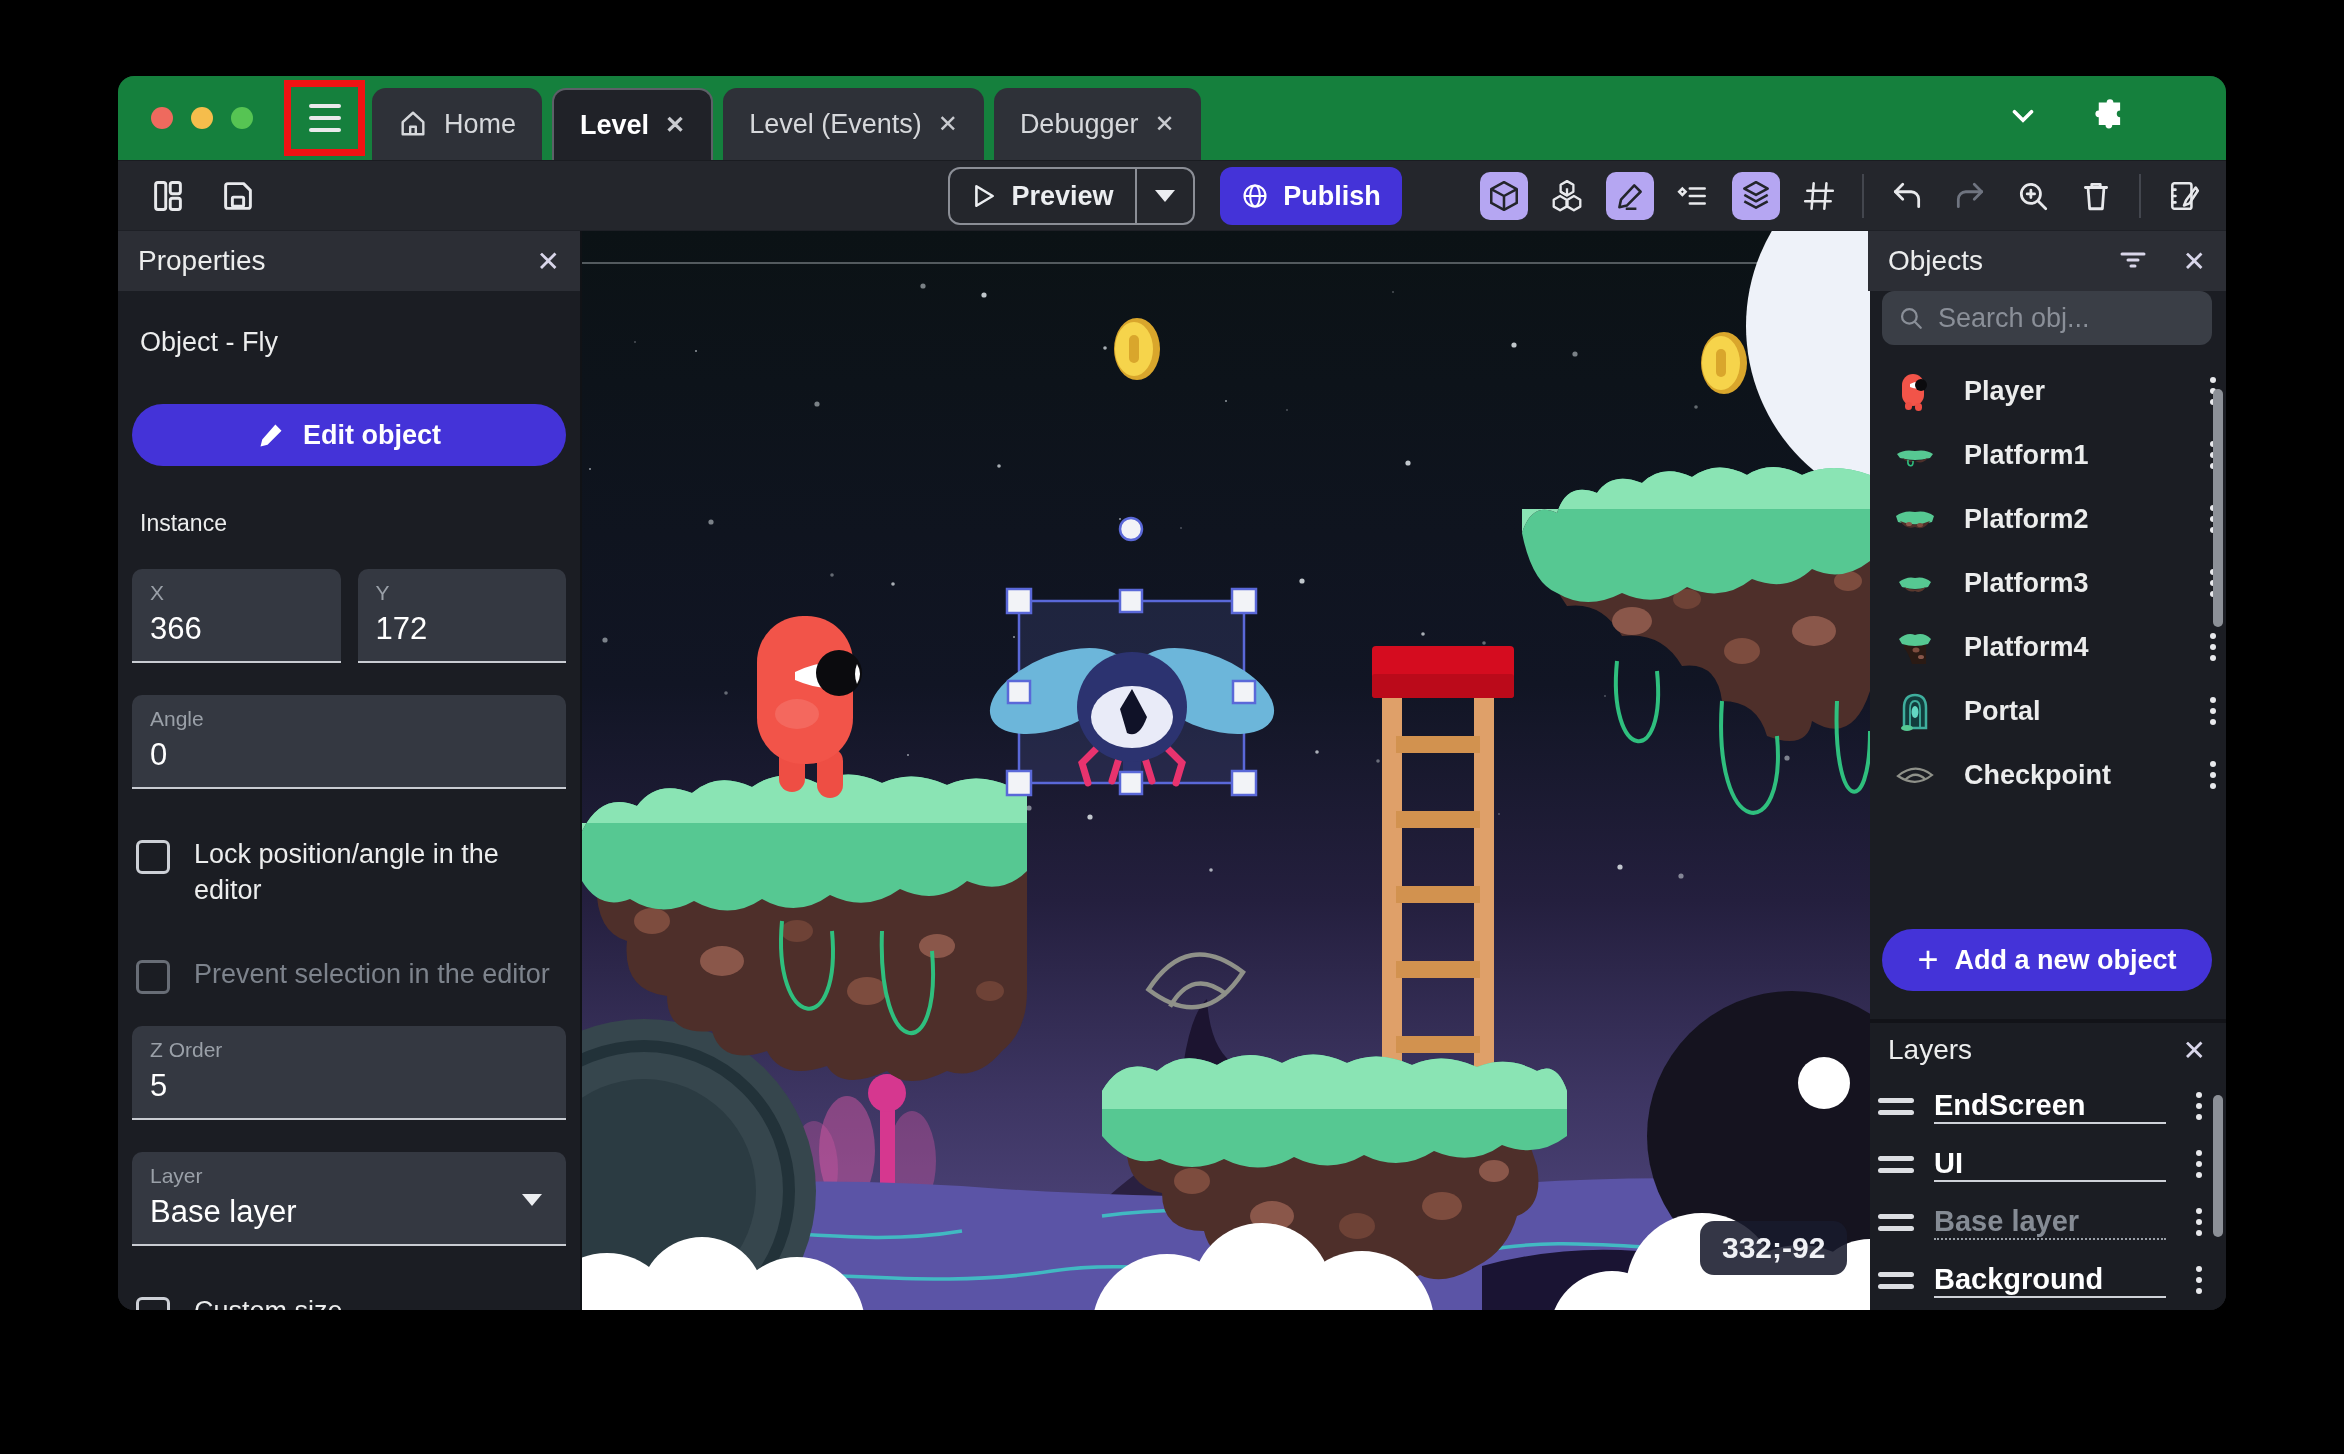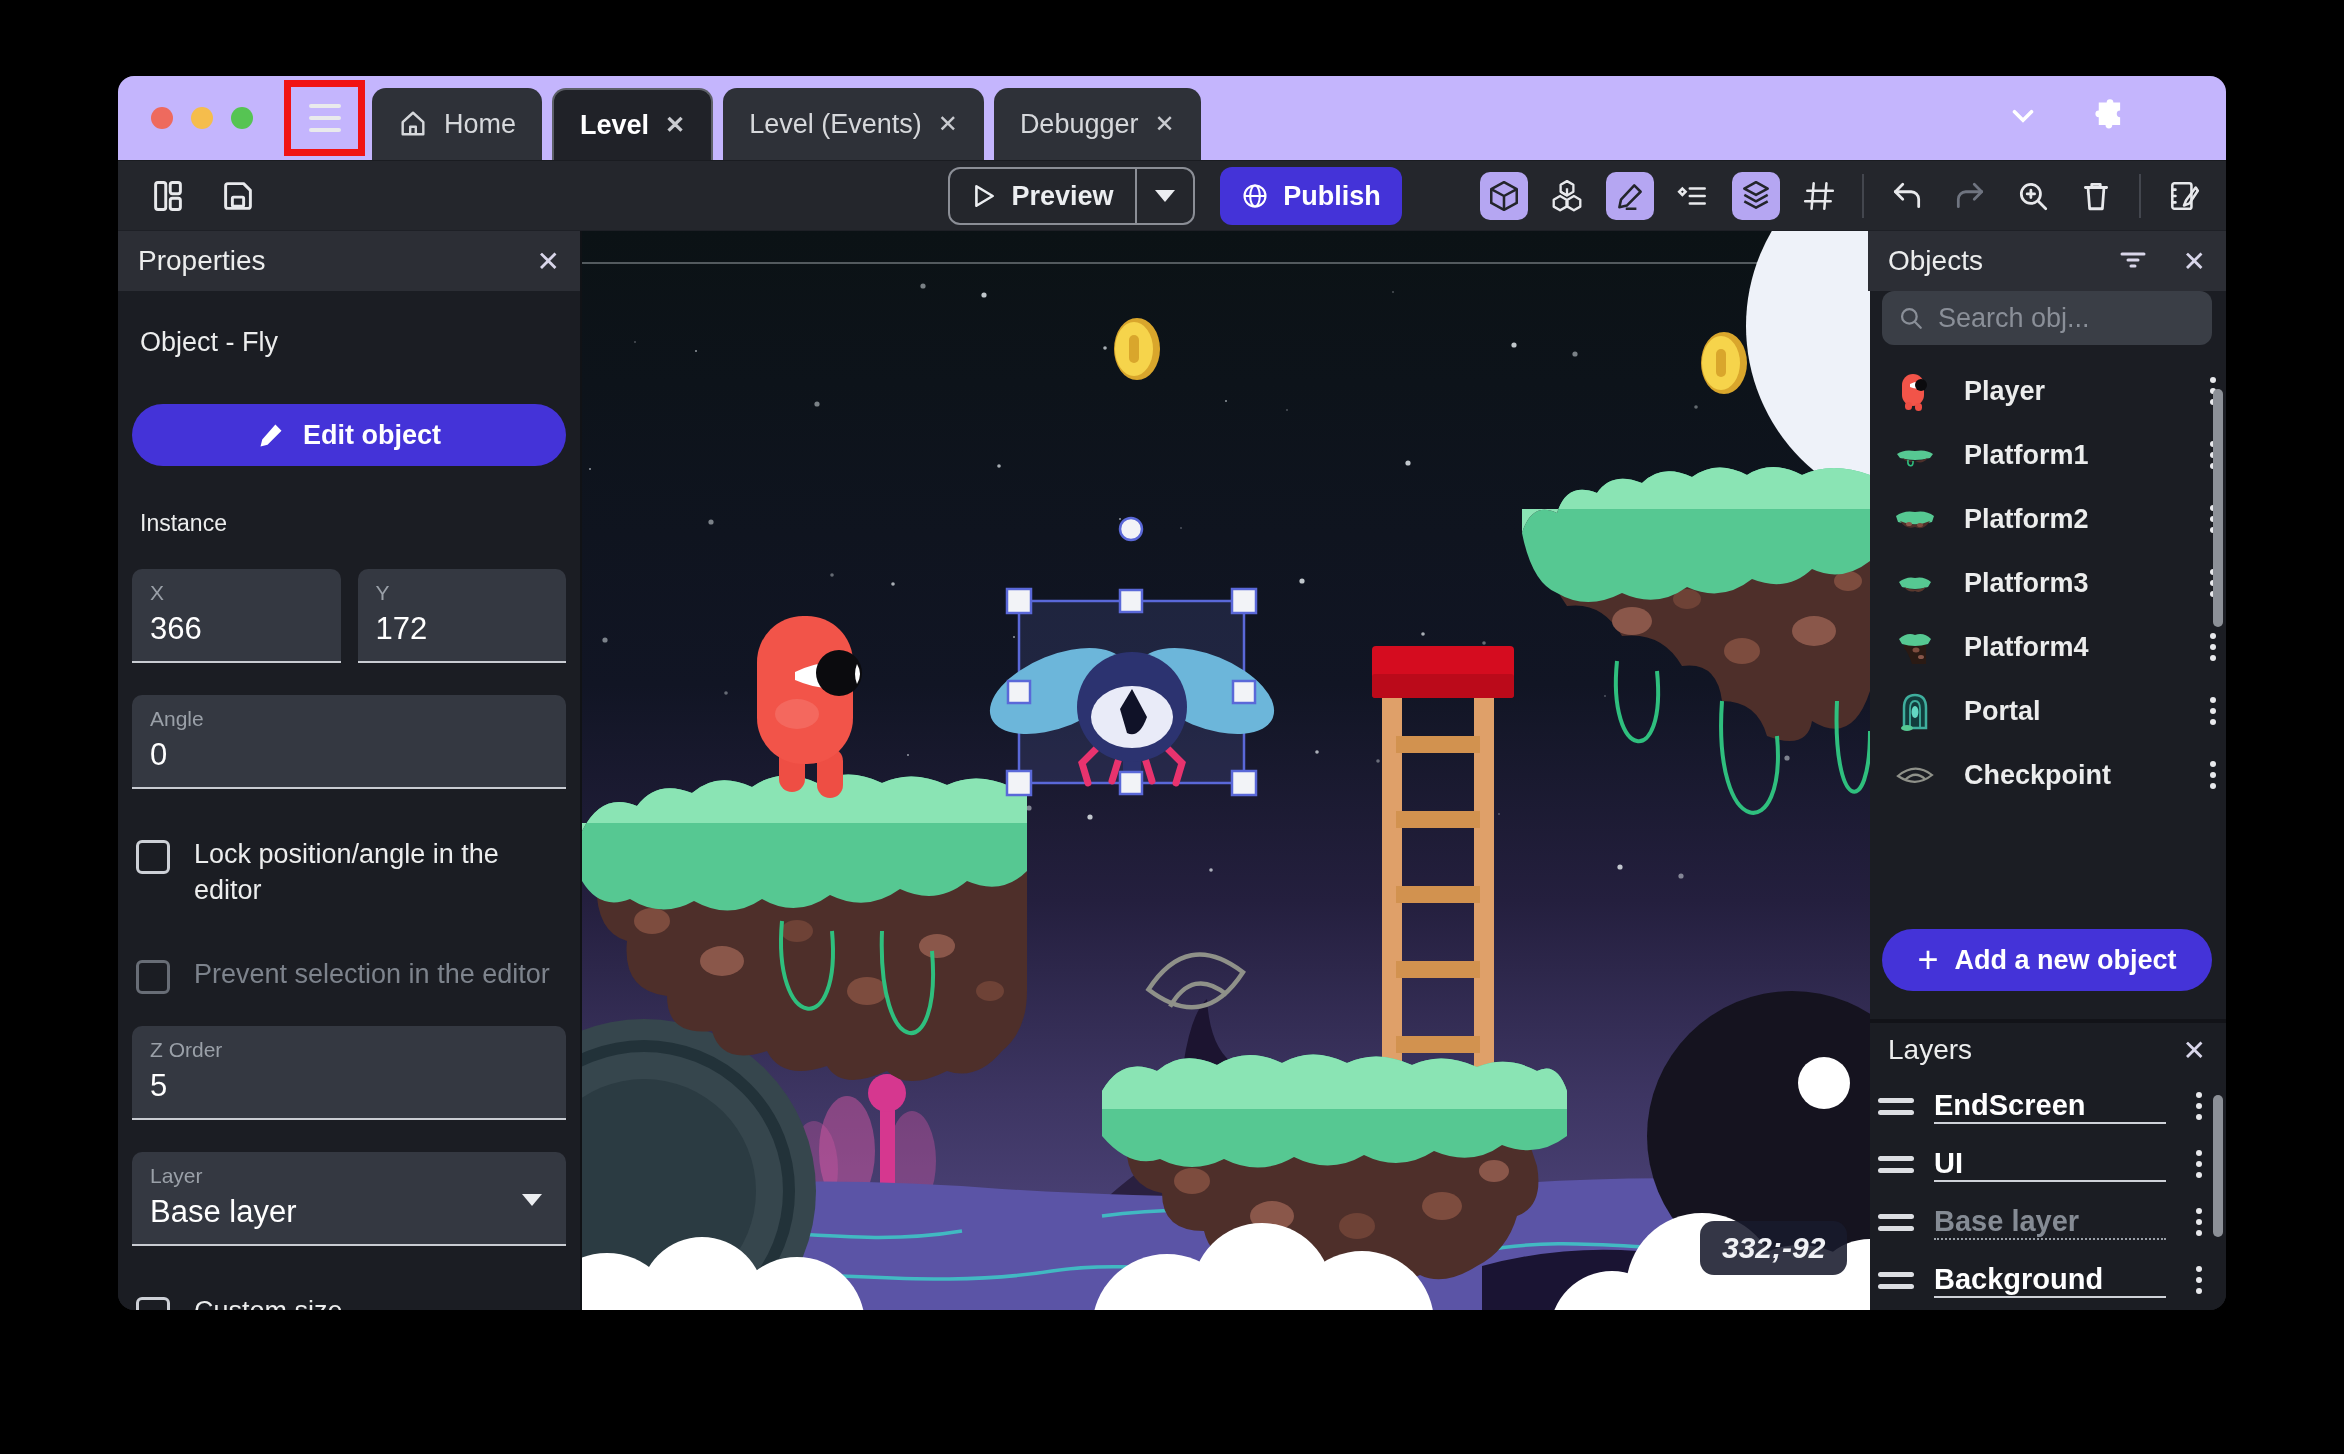--- a/index.html
+++ b/index.html
@@ -4,21 +4,21 @@
 <style>
   * { margin:0; padding:0; box-sizing:border-box; }
   html,body { background:#000; }
   body { font-family:"Liberation Sans", sans-serif; }
   .screen { position:relative; width:2344px; height:1454px; background:#000; overflow:hidden; }
 
   .window { position:absolute; left:118px; top:76px; width:2108px; height:1234px;
             background:#1e2026; border-radius:16px; overflow:hidden; }
 
   
-  .titlebar { position:relative; height:84px; background:#c4b5fd;padding-left:20px; }
+  .titlebar { position:relative; height:84px; background:#15803d;padding-left:20px; }
   .traffic { position:absolute; top:31px; left:33px; display:flex; gap:18px; }
   .tl { width:22px; height:22px; border-radius:50%; }
   .tl.red { background:#ee6a5e; } .tl.yellow { background:#f5bd4c; } .tl.green { background:#56c453; }
 
   .menu-box { position:absolute; left:166px; top:4px; width:81px; height:76px;
               border:7px solid #f11313; display:flex; align-items:center; justify-content:center; }
   .hamburger { display:flex; flex-direction:column; gap:8px; }
   .hamburger span { display:block; width:32px; height:4px; background:#e9eaec; border-radius:2px; }
 
   .tabs { position:absolute; left:254px; bottom:0; display:flex; align-items:flex-end; gap:10px; }
@@ -48,21 +48,21 @@
   .tb-right { position:absolute; right:18px; top:0; height:70px; display:flex; align-items:center; gap:15px; }
   .tool { width:48px; height:48px; display:flex; align-items:center; justify-content:center; color:#e8e9ec; }
   .tool.active { background:#b5a6f2; border-radius:10px; color:#23252b; }
   .tool.disabled { color:#6f7480; }
   .tb-div { width:2px; height:44px; background:#43464e; margin:0 4px; }
 
   
   .content { position:absolute; top:155px; left:0; right:0; bottom:0; display:flex; }
   .panel-left { width:462px; background:#1b1d23; position:relative; flex:none; }
   .canvas-col { width:1288px; flex:none; position:relative; background:#d946ef;
-                border-left:2px solid #101216; border-right:2px solid #101216;font-style:italic; }
+                border-left:2px solid #101216; border-right:2px solid #101216; }
   .panel-right { width:358px; flex:none; display:flex; flex-direction:column; background:#1b1d23; }
 
   .phead { height:60px; background:#2c2e35; display:flex; align-items:center; padding:0 20px; }
   .phead .ttl { color:#eceded; font-size:28px; flex:1; }
   .phead .x { color:#d9d6ea; font-size:28px; }
 
   
   .props-body { padding:0 14px; position:relative; height:1019px; overflow:hidden; }
   .obj-heading { color:#eceded; font-size:27px; margin:36px 8px 0; }
   .btn-edit { margin-top:46px; width:100%; height:62px; border-radius:31px; background:#4433d8;

